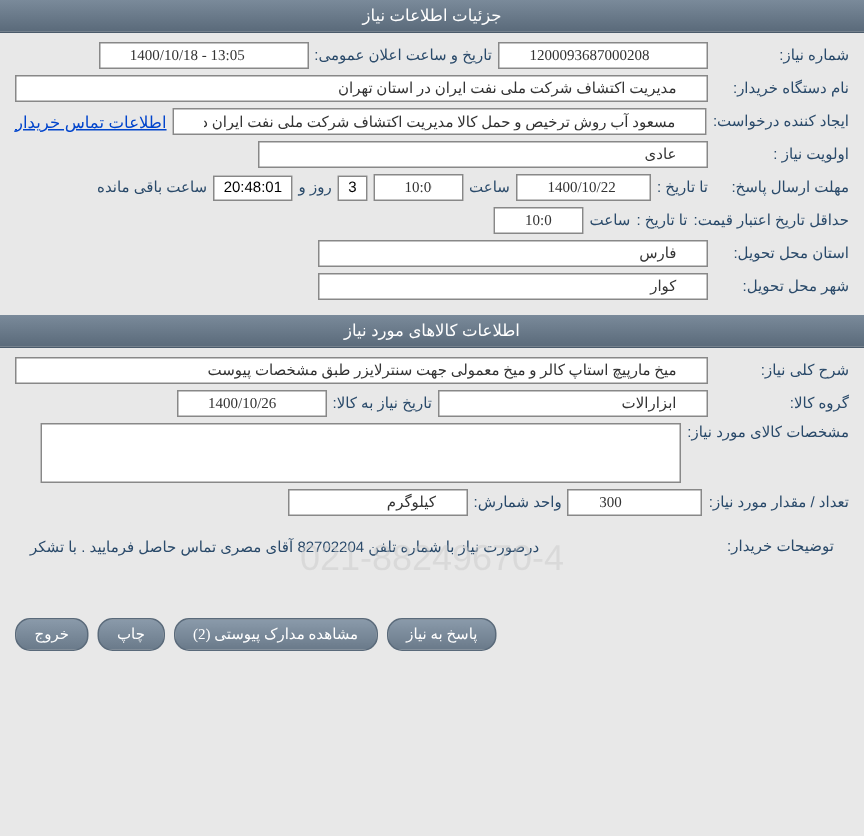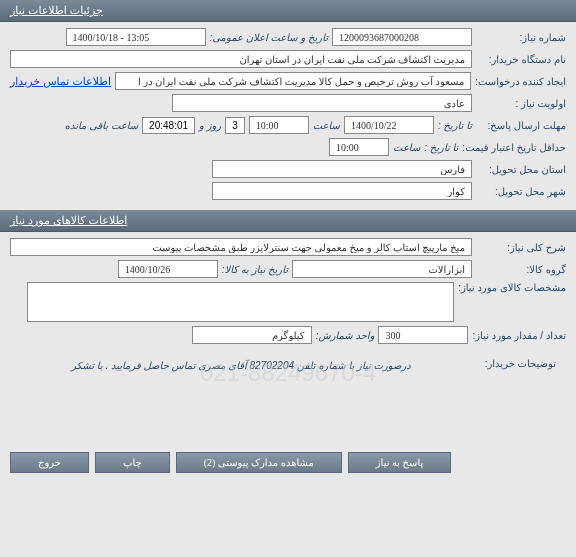--- a/index.html
+++ b/index.html
@@ -10,23 +10,22 @@
   direction: rtl;
   width: 576px;
   height: 557px;
   overflow: hidden;
 }
 .section-header {
   background: linear-gradient(to bottom, #7a8a9a, #5a6a7a);
   color: #fff;
   padding: 4px 10px;
   font-size: 11px;
-  text-align: left;
+  text-align: center;
   border-bottom: 1px solid #4a5a6a;
-  text-decoration: underline;
 }
 .form-area {
   padding: 6px 10px;
 }
 .row {
   display: flex;
   align-items: center;
   margin-bottom: 4px;
   gap: 4px;
 }
@@ -34,27 +33,26 @@
   color: #2a4a6a;
   font-size: 10px;
   white-space: nowrap;
   min-width: 90px;
   text-align: right;
 }
 .label-sm {
   color: #2a4a6a;
   font-size: 10px;
   white-space: nowrap;
-  text-align: center;
-  font-style: italic;
+  text-align: left;
 }
 .input {
   background: #fff;
   border: 1px solid #888;
-  padding: 2px 6px;
+  padding: 2px 20px;
   font-size: 10px;
   font-family: Tahoma;
   color: #333;
   height: 18px;
   text-align: right;
 }
 .input-ltr { direction: ltr; text-align: left; }
 .w60 { width: 60px; }
 .w90 { width: 90px; }
 .w100 { width: 100px; }
@@ -103,26 +101,25 @@
   display: flex;
   justify-content: flex-end;
   gap: 6px;
   padding: 8px 10px;
   background: #e8e8e8;
 }
 .btn {
   background: linear-gradient(to bottom, #8a9aaa, #6a7a8a);
   color: #fff;
   border: 1px solid #5a6a7a;
-  padding: 4px 27px;
+  padding: 4px 12px;
   font-size: 10px;
   font-family: Tahoma;
   cursor: pointer;
-  border-radius: 0;
-  margin-top: 40px;
+  border-radius: 10px;
 }
 .time-box {
   background: #fff;
   border: 1px solid #888;
   padding: 2px 6px;
   font-size: 10px;
   direction: ltr;
 }
 </style>
 </head>

